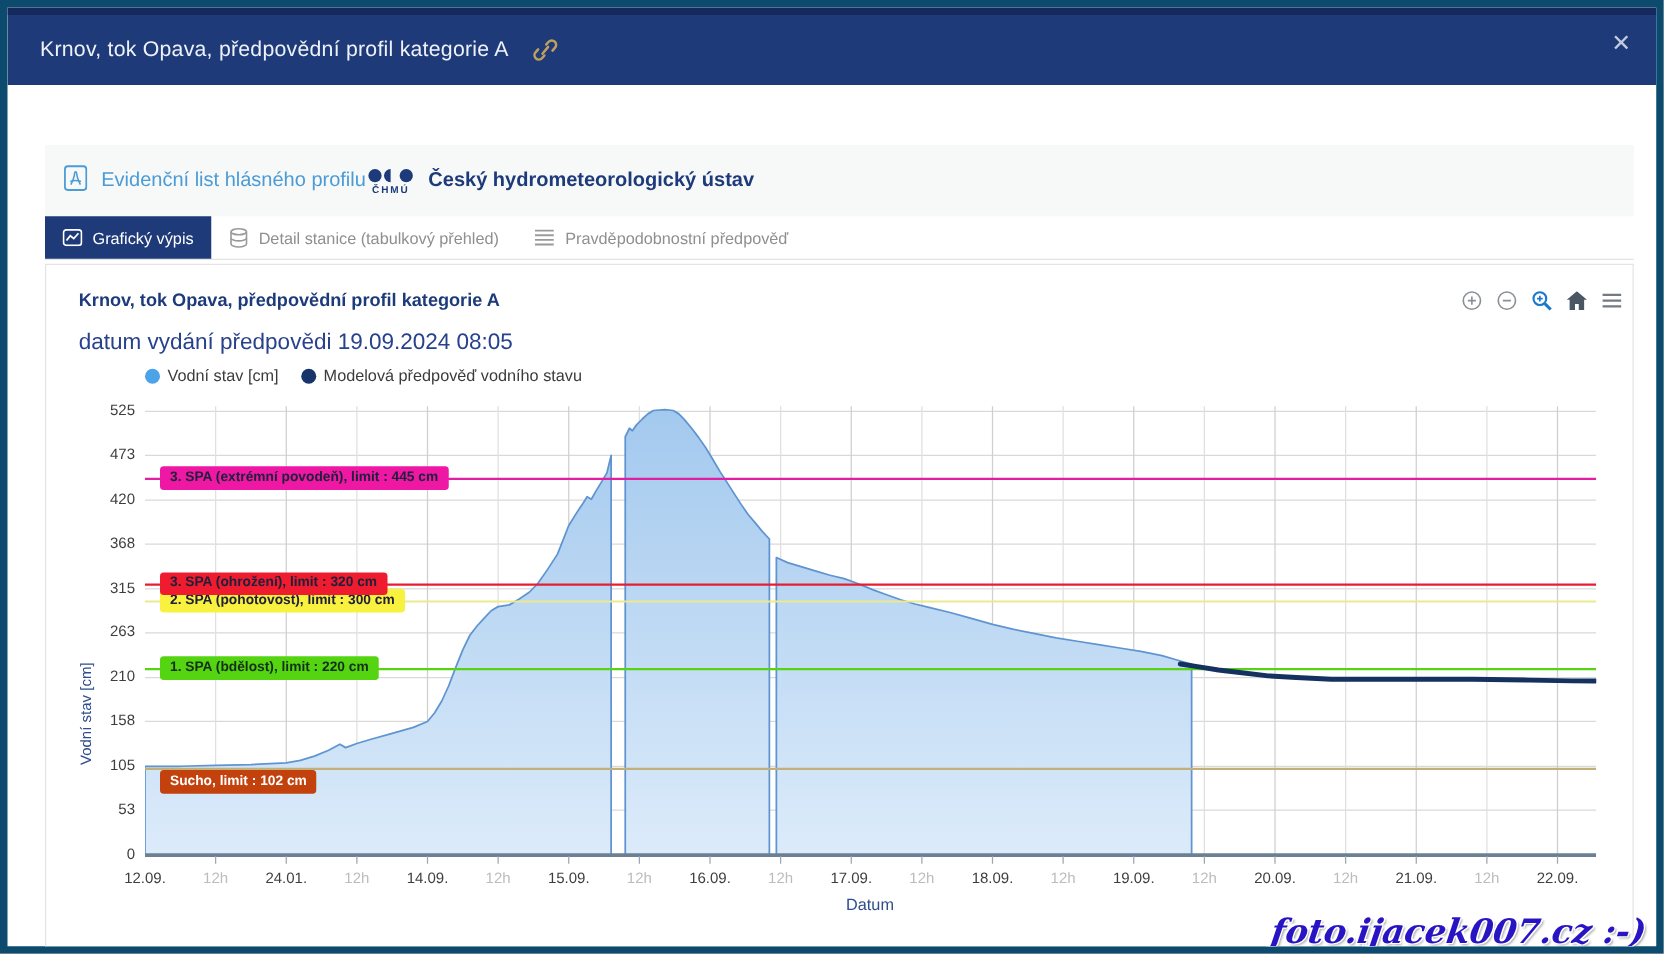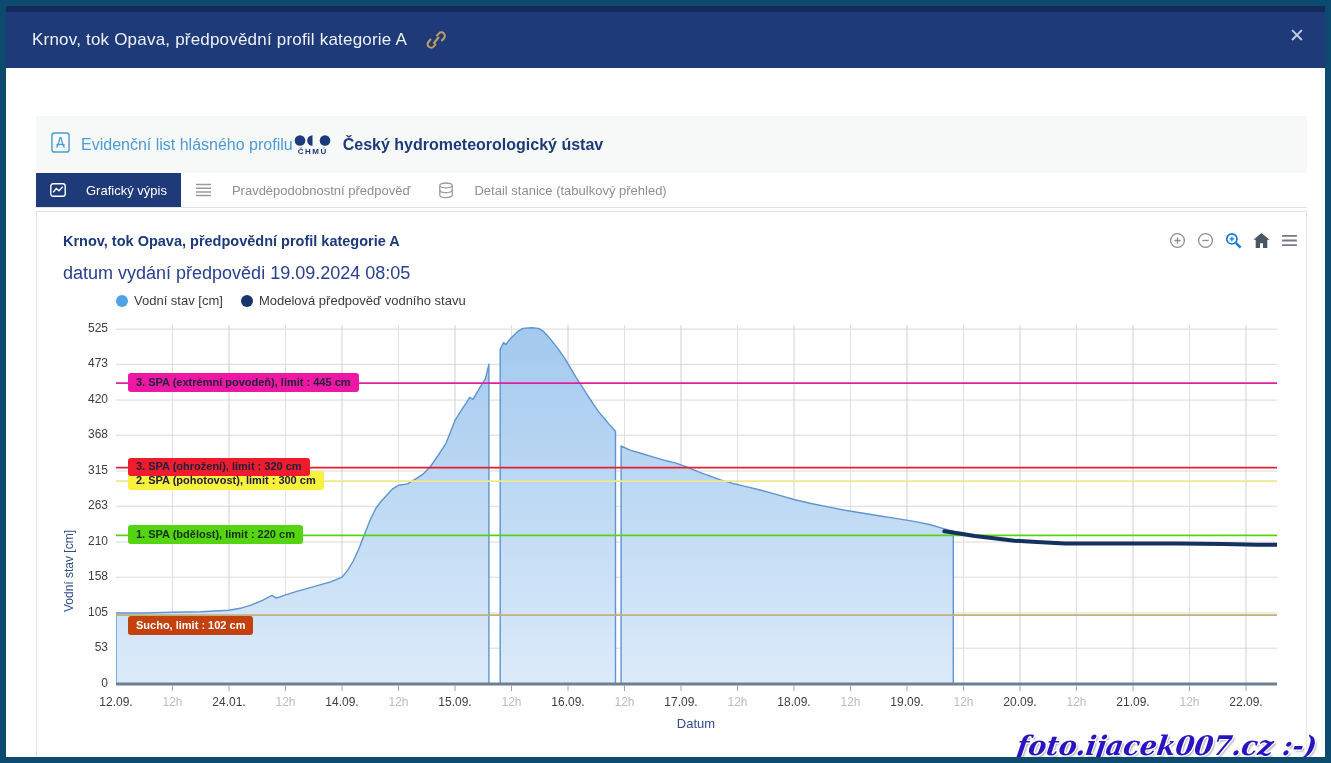--- a/index.html
+++ b/index.html
@@ -32,21 +32,21 @@
   .org-right { display:flex; align-items:center; gap:10px; }
   .chmu-logo { display:flex; flex-direction:column; align-items:center; line-height:1; }
   .chmu-logo-text { color:#1d3a7a; font-size:8px; font-weight:bold; letter-spacing:1.5px; margin-top:1px; }
   .org-name { color:#1d3a7a; font-size:16px; font-weight:bold; }
   
   .tabs {
     position:absolute; left:30px; top:167px; width:1271px; height:35px;
     display:flex; align-items:stretch; border-bottom:1px solid #e2e2e2;
   }
   .tab {
-    display:flex; align-items:center; gap:20px; padding:0 14px;
+    display:flex; align-items:center; gap:8px; padding:0 14px;
     font-size:13px; color:#8f8f8f; cursor:pointer; white-space:nowrap;
   }
   .tab.active { background:#1e3a78; color:#fff; }
   
   .chart-panel {
     position:absolute; left:30px; top:205px; width:1271px; height:551px;
     background:#fff; border:1px solid #e4e4e4;
   }
   .chart-title { position:absolute; left:57px; top:227px; font-size:14.5px; font-weight:bold; color:#1d3a7a; }
   .chart-subtitle { position:absolute; left:57px; top:257px; font-size:18px; color:#27418c; }
@@ -124,35 +124,35 @@
         <span style="display: inline-flex;">
           <svg width="16" height="14" viewBox="0 0 16 14" fill="none" stroke="#fff" stroke-width="1.4">
             <rect x="0.8" y="0.8" width="14.4" height="12.4" rx="2.2"></rect>
             <polyline points="3.2,9.4 6.2,5.6 9,7.8 12.8,3.6"></polyline>
           </svg>
         </span>
         <span>Grafický výpis</span>
       </div>
       <div class="tab">
         <span style="display: inline-flex;">
-          <svg width="17" height="14" viewBox="0 0 17 14" stroke="#9a9a9a" stroke-width="1.5">
-            <path d="M1 1.5h15M1 5.2h15M1 8.9h15M1 12.6h15"></path>
-          </svg>
-        </span>
-        <span>Pravděpodobnostní předpověď</span>
-      </div>
-      <div class="tab">
-        <span style="display: inline-flex;">
           <svg width="16" height="17" viewBox="0 0 16 17" fill="none" stroke="#9a9a9a" stroke-width="1.3">
             <ellipse cx="8" cy="3.4" rx="6.2" ry="2.4"></ellipse>
             <path d="M1.8 3.4v4.9c0 1.3 2.8 2.4 6.2 2.4s6.2-1.1 6.2-2.4V3.4"></path>
             <path d="M1.8 8.3v4.9c0 1.3 2.8 2.4 6.2 2.4s6.2-1.1 6.2-2.4V8.3"></path>
           </svg>
         </span>
         <span>Detail stanice (tabulkový přehled)</span>
+      </div>
+      <div class="tab">
+        <span style="display: inline-flex;">
+          <svg width="17" height="14" viewBox="0 0 17 14" stroke="#9a9a9a" stroke-width="1.5">
+            <path d="M1 1.5h15M1 5.2h15M1 8.9h15M1 12.6h15"></path>
+          </svg>
+        </span>
+        <span>Pravděpodobnostní předpověď</span>
       </div>
     </div>
 
   <div class="chart-panel"></div>
   <div class="chart-title">Krnov, tok Opava, předpovědní profil kategorie A</div>
   <div class="chart-subtitle">datum vydání předpovědi 19.09.2024 08:05</div>
   <div class="modebar" id="modebar">
       <span class="mb-btn">
         <svg width="17" height="17" viewBox="0 0 18 18" fill="none" stroke="#8a9096" stroke-width="1.4">
           <circle cx="9" cy="9" r="7.3"></circle>

